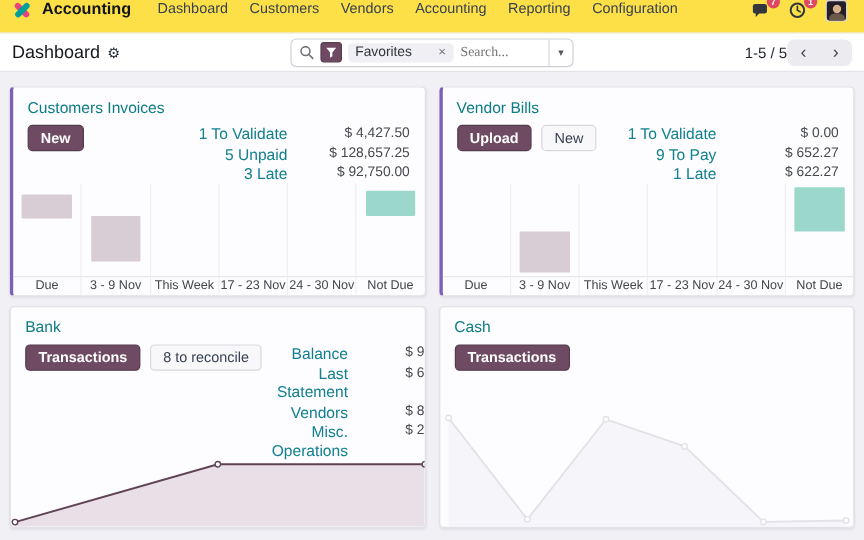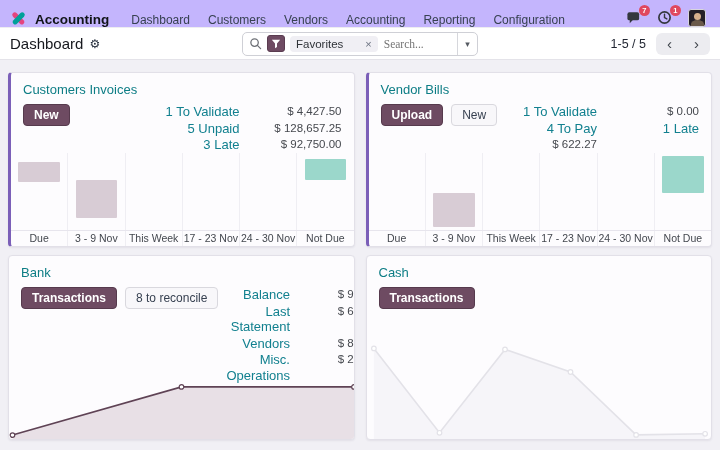--- a/index.html
+++ b/index.html
@@ -1,20 +1,20 @@
 <!DOCTYPE html>
 <html><head>
 <meta charset="utf-8">
 <style>
   *{box-sizing:border-box;margin:0;padding:0}
   html,body{width:720px;height:450px;overflow:hidden}
   body{font-family:"Liberation Sans",sans-serif;background:#f1f0f5;color:#1f2430}
 
   
-  .nav{height:28px;background:#c4b5fd;display:flex;align-items:flex-end;padding:0 10px;border-bottom:1px solid #ededf1}
+  .nav{height:28px;background:#fde047;display:flex;align-items:flex-start;padding:0 10px;border-bottom:1px solid #ededf1}
   .logo{width:17px;height:17px;position:relative;flex:0 0 auto}
   .logo .bar{position:absolute;left:1px;top:6px;width:15px;height:4.5px;border-radius:3px}
   .logo .bar.pink{background:#e5447f;transform:rotate(45deg)}
   .logo .bar.teal{background:#00a09a;transform:rotate(-45deg)}
   .app-name{font-size:13.5px;font-weight:700;color:#111418;margin:0 13px 0 8px}
   .nav-item{font-size:12px;color:#374151;padding:0 9px;cursor:pointer;white-space:nowrap}
   .nav-right{margin-left:auto;display:flex;align-items:center;gap:15px;padding-right:4px}
   .icon-wrap{position:relative;width:16px;height:16px;cursor:pointer}
   .nbadge{position:absolute;top:-5px;right:-8px;background:#e0485f;color:#fff;font-size:7.5px;font-weight:700;border-radius:8px;padding:1.5px 3.5px;line-height:1}
   .avatar{width:18px;height:18px;border-radius:3px;background:#241f27;position:relative;overflow:hidden;cursor:pointer;border:1px solid #d8d5de}
@@ -26,21 +26,21 @@
   .crumb-wrap{flex:1;display:flex;align-items:center}
   .crumb{font-size:15px;color:#16181d}
   .gear{font-size:12px;color:#1f2937;margin-left:6px;cursor:pointer}
   .search{width:236px;height:24px;background:#fff;border:1px solid #cfd0d6;border-radius:5px;display:flex;align-items:center;padding:0 0 0 6px}
   .search .mag{flex:0 0 auto;display:flex}
   .filter-btn{width:18px;height:17px;background:#6e4b62;border:1px solid #5a3c50;border-radius:3px;margin:0 5px;display:flex;align-items:center;justify-content:center;cursor:pointer;flex:0 0 auto}
   .facet{display:flex;align-items:center;background:#f0eff4;border-radius:4px;padding:2px 6px;font-size:11.5px;color:#2f3338;gap:22px;flex:0 0 auto}
   .facet .x{color:#6b7280;cursor:pointer;font-size:11px}
   .search input{flex:1;border:none;outline:none;font-size:11.5px;color:#374151;padding:0 6px;min-width:30px;background:transparent;font-family:Liberation Serif, serif}
   .search .caret{width:20px;align-self:stretch;border-left:1px solid #d6d7dc;display:flex;align-items:center;justify-content:center;color:#555a61;font-size:9px;cursor:pointer}
-  .pager{flex:1;display:flex;align-items:center;justify-content:flex-end;gap:10px}
+  .pager{flex:1;display:flex;align-items:center;justify-content:flex-end;}
   .pager-text{font-size:12.5px;color:#1f2430}
   .pager-btns{display:flex;background:#ececf0;border-radius:6px;overflow:hidden}
   .pbtn{width:27px;height:22px;display:flex;align-items:center;justify-content:center;color:#3f444b;font-size:15px;cursor:pointer}
 
   
   .main{padding:12px 8px 0}
   .grid{display:grid;grid-template-columns:1fr 1fr;grid-template-rows:175px 185px;gap:8px 11px}
   .card{background:#fdfcfe;border:1px solid #e2e0e8;border-radius:4px;box-shadow:0 1px 2px rgba(60,50,80,.08);display:flex;flex-direction:column;overflow:hidden;position:relative}
   .card.accent{border-left:3px solid #7b5fb8}
   .card-title{font-size:13px;color:#0d7d85;margin:9px 12px 3px;cursor:pointer}
@@ -186,21 +186,22 @@
     <div class="card accent">
       <div class="card-title">Vendor Bills</div>
       <div class="card-body">
         <div class="btn-row">
           <button class="btn primary">Upload</button>
           <button class="btn secondary">New</button>
         </div>
         <div class="stats">
           <span class="stat-label">1 To Validate</span>
           <span class="stat-amount">$ 0.00</span>
-          <span class="stat-label">4 To Pay</span>
+          <span class="stat-label">9 To Pay</span>
+          <span class="stat-amount">$ 652.27</span>
           <span class="stat-label">1 Late</span>
           <span class="stat-amount">$ 622.27</span>
         </div>
       </div>
       <div class="chart bar">
           <div class="plot">
             <div class="bcol"></div>
             <div class="bcol">
               <div class="bbar" style="top: 52%; height: 44%; background: rgb(216, 204, 213);"></div>
             </div>

